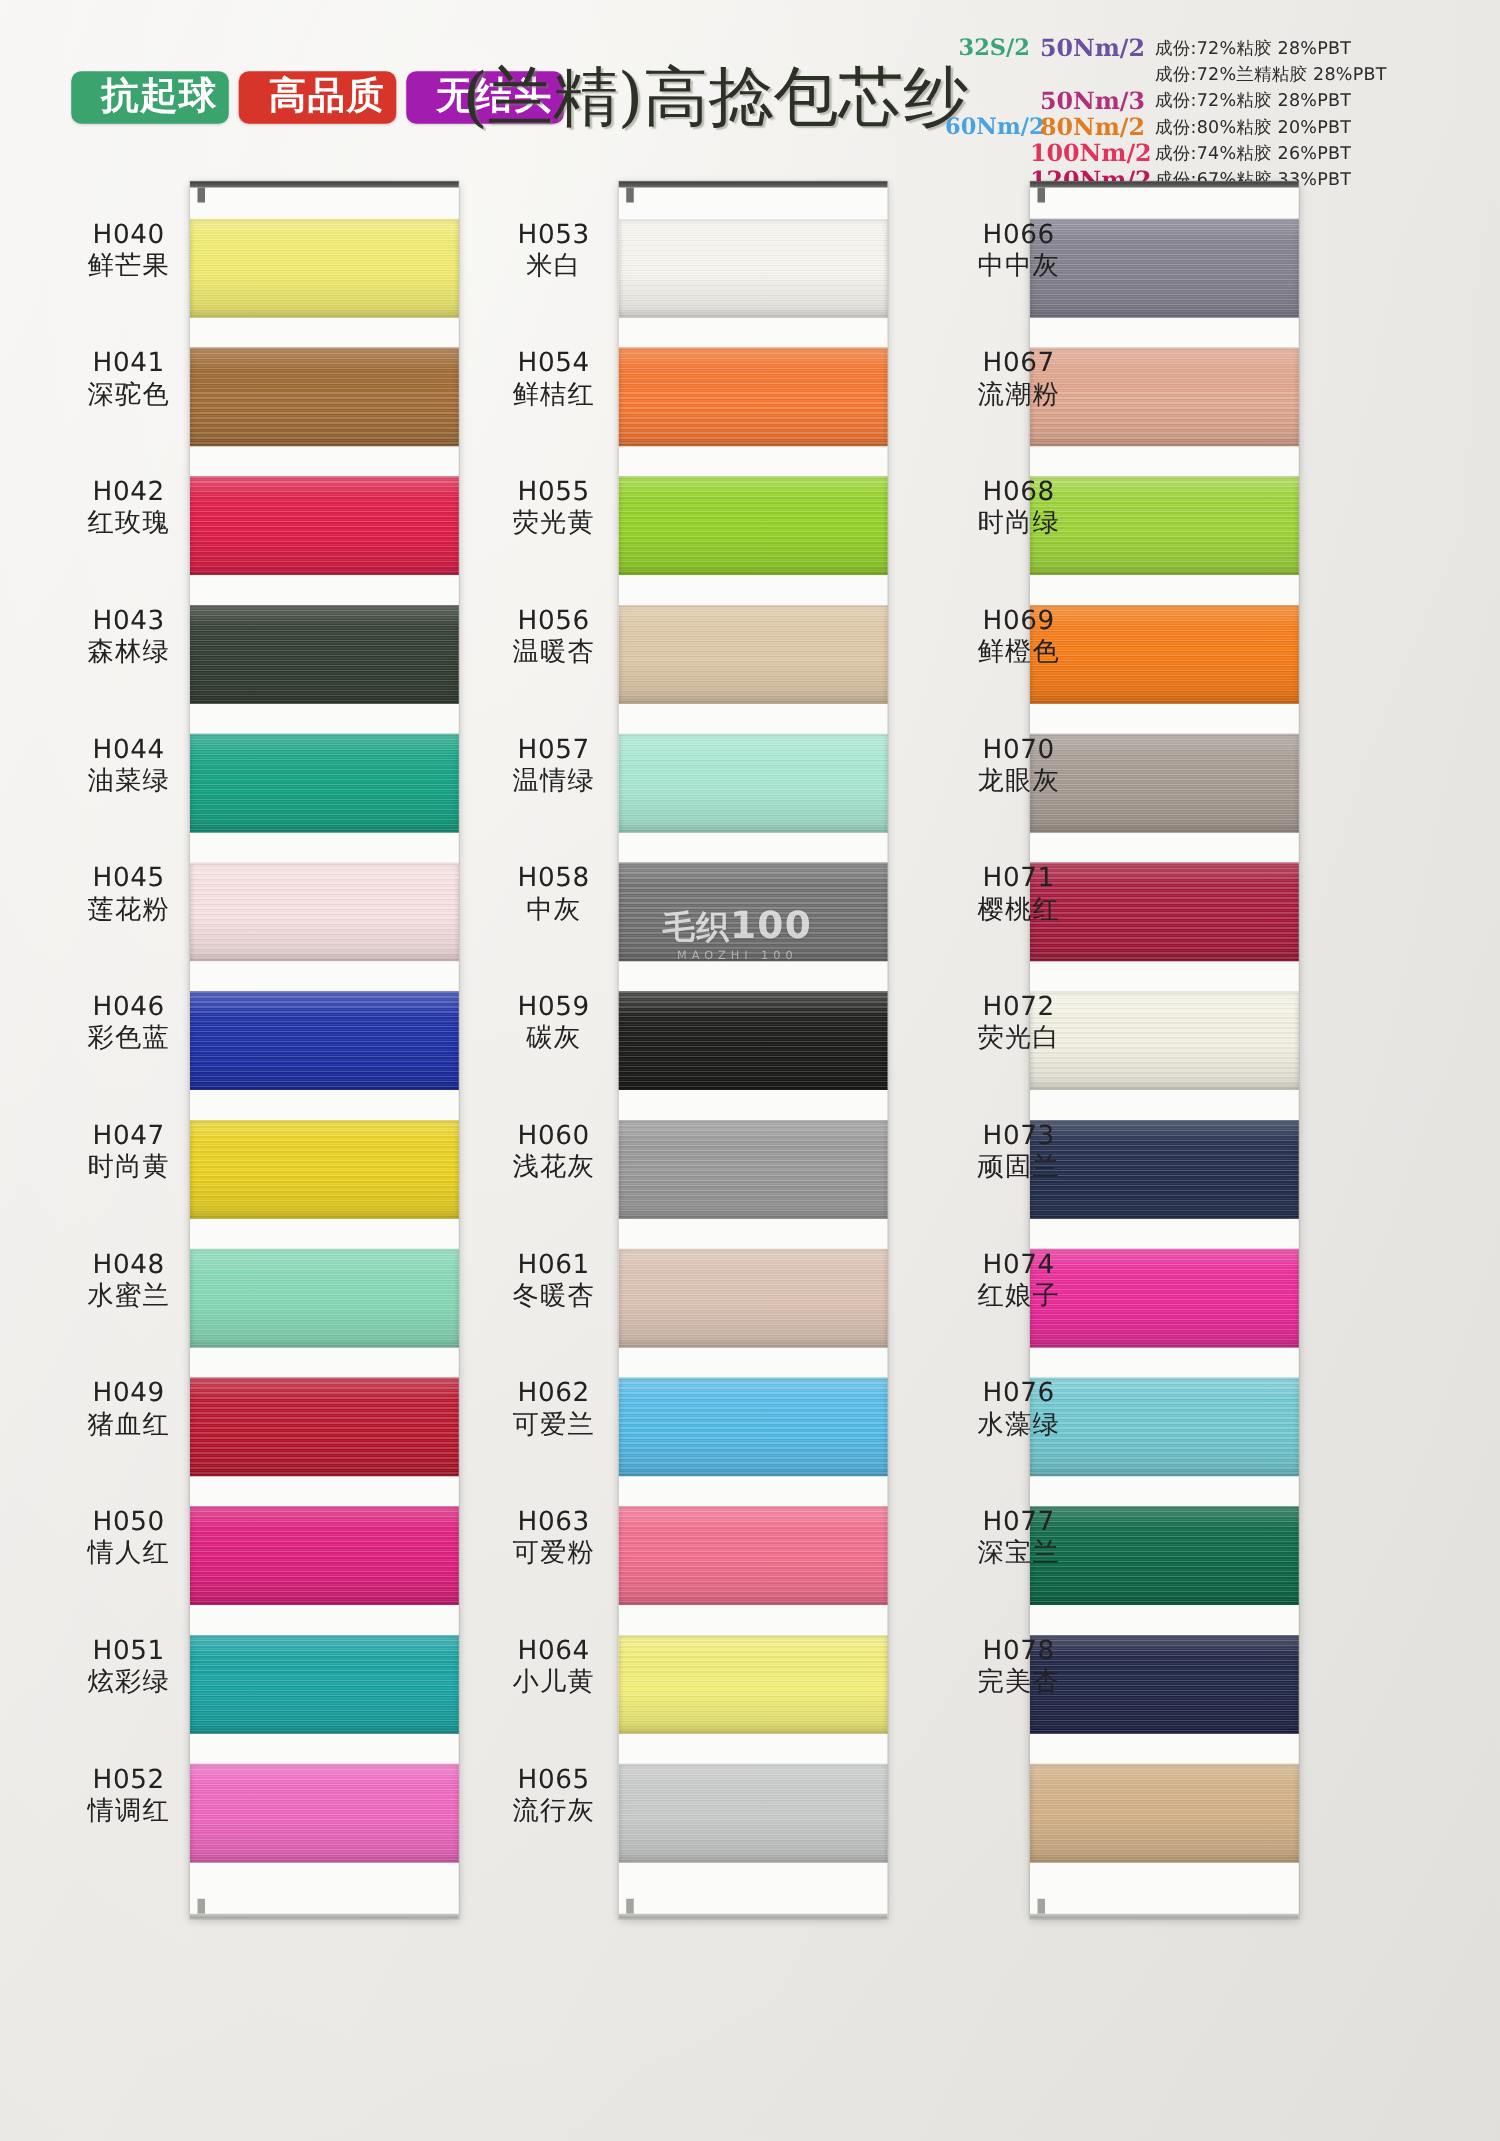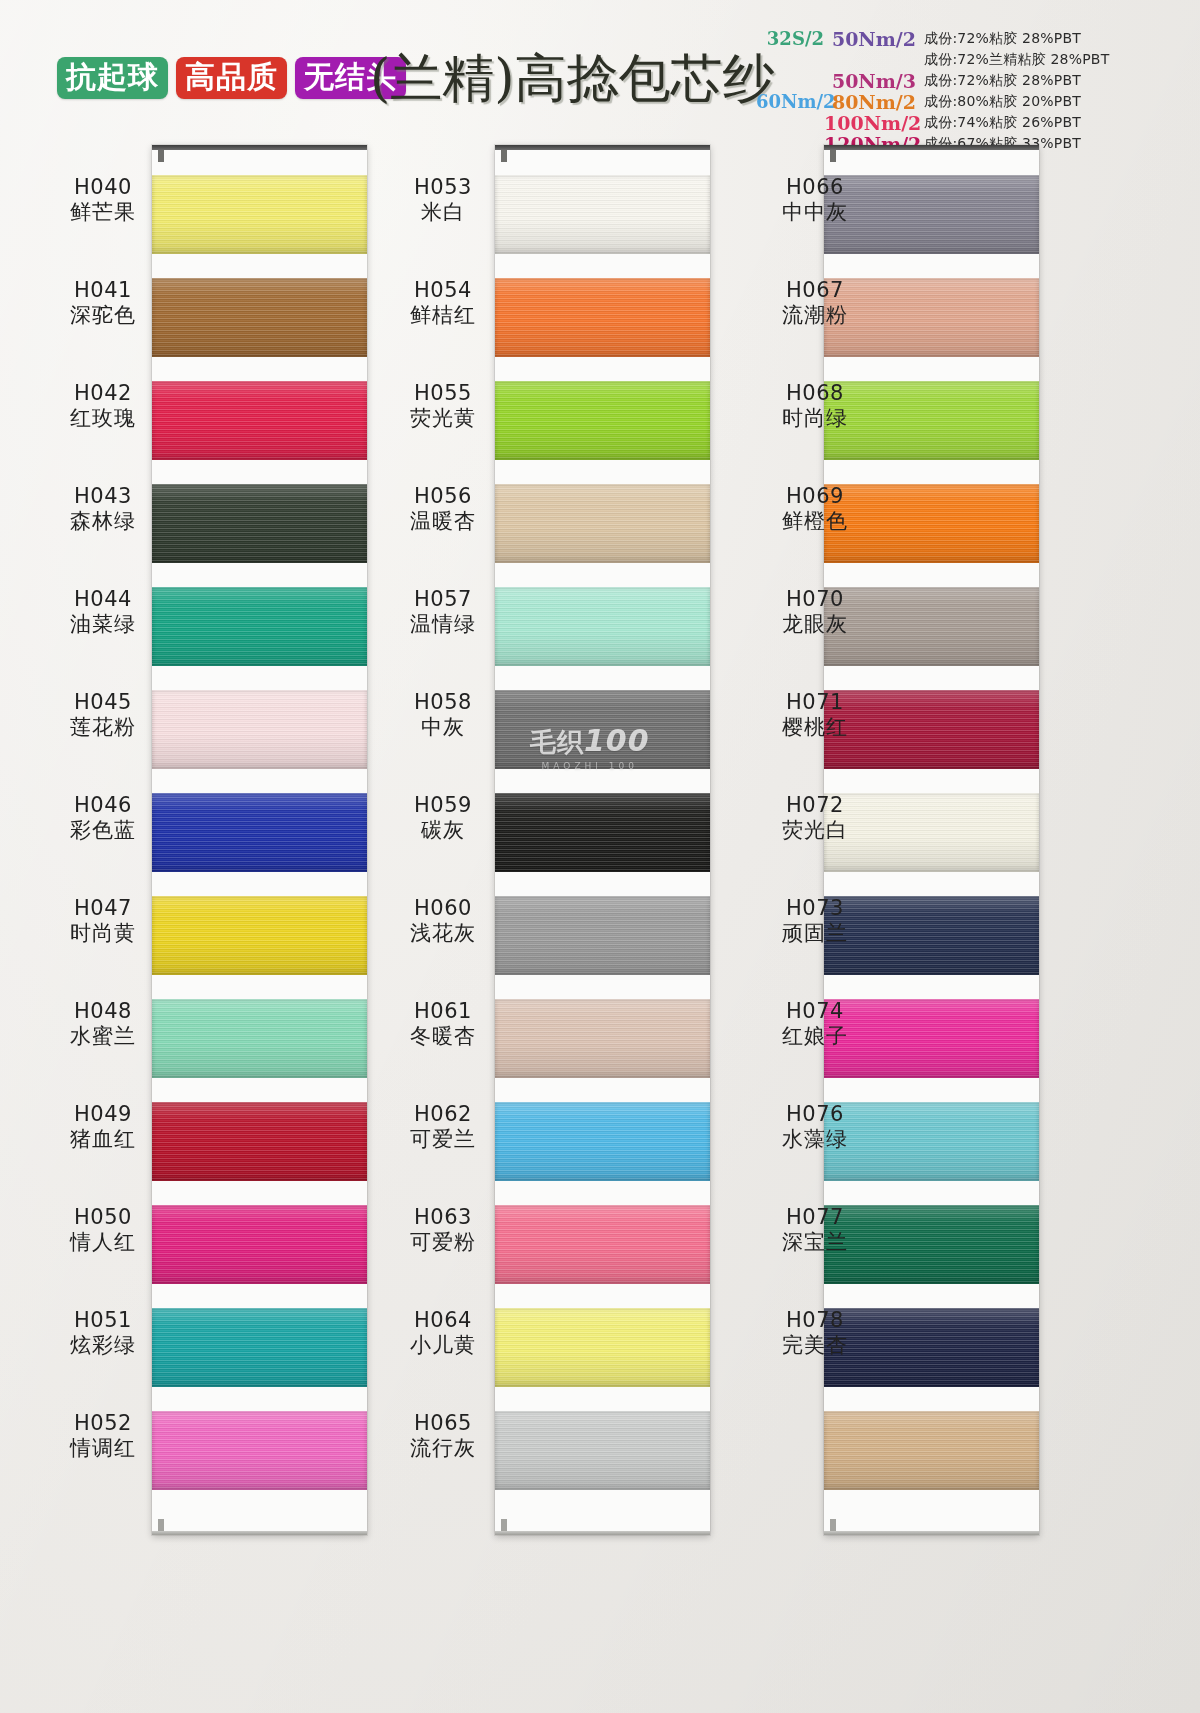--- a/index.html
+++ b/index.html
@@ -18,21 +18,21 @@
   .paper-bg:after{
     content:"";position:absolute;inset:0;
     background:linear-gradient(115deg, rgba(255,255,255,.45) 0%, rgba(255,255,255,0) 40%, rgba(0,0,0,.03) 100%);
   }
 
   
   .header{position:absolute;left:0;top:0;width:1200px;height:150px;}
 
   .badges{position:absolute;left:57px;top:57px;display:flex;gap:8px;}
   .badge{
-    border-radius:8px;padding:5px 9px 7px 9px;
+    border-radius:8px;padding:5px 9px 7px 24px;
     color:#fff;font-weight:bold;font-size:30px;line-height:1;
     font-family:"DejaVu Sans","Liberation Sans",sans-serif;
     letter-spacing:1px;
     box-shadow:0 1px 2px rgba(0,0,0,.15);
   }
 
   .main-title{
     position:absolute;left:370px;top:52px;
     font-family:"DejaVu Serif","Liberation Serif",serif;
     font-weight:normal;font-size:52px;color:#2d3026;line-height:1;
@@ -113,21 +113,21 @@
     position:absolute;left:530px;top:723px;
     font-size:26px;font-weight:bold;color:rgba(255,255,255,.72);
     font-family:"DejaVu Sans","Liberation Sans",sans-serif;
     letter-spacing:1px;pointer-events:none;
     text-shadow:0 1px 2px rgba(0,0,0,.12);
   }
   .watermark .sub{
     display:block;font-size:9px;font-weight:normal;letter-spacing:4px;
     color:rgba(255,255,255,.5);margin-top:1px;text-align:center;
   }
-  .watermark .mark100{font-style:italic;font-size:30px;}
+  .watermark .mark100{font-size:30px;}
 </style>
 </head>
 <body>
 
 <div class="paper-bg"></div>
 
 <div class="header">
 
   <div class="badges">
       <div class="badge" style="background: rgb(59, 164, 110);">抗起球</div>

